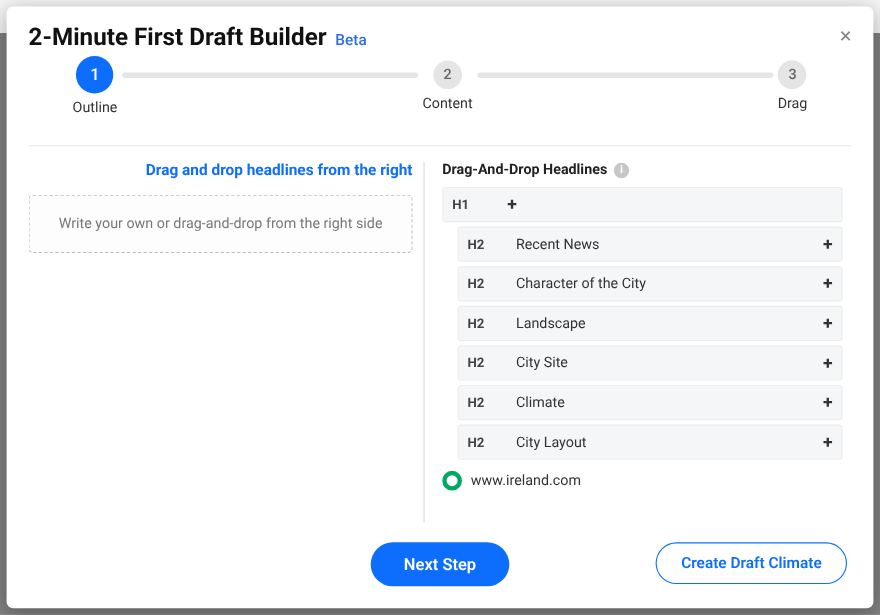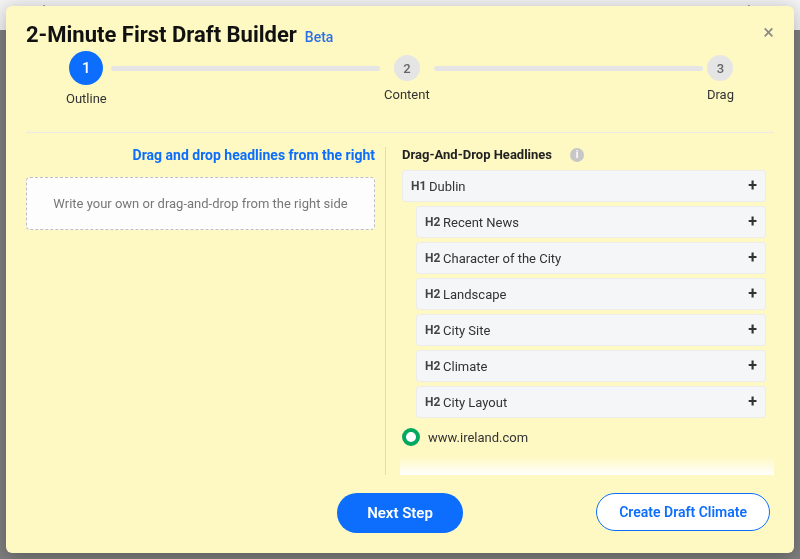--- a/index.html
+++ b/index.html
@@ -1,49 +1,49 @@
 <!DOCTYPE html>
 <html><head>
   <meta charset="utf-8">
   <style>
     * { margin: 0; padding: 0; box-sizing: border-box; font-family: -apple-system, BlinkMacSystemFont, "Segoe UI", Roboto, Helvetica, Arial, sans-serif; }
     body { width: 800px; height: 559px; background: #808080; position: relative; overflow: hidden; }
     .backdrop { position: absolute; top: 0; left: 0; width: 100%; height: 30px; background: #f4f4f4; display:flex; justify-content:space-between; padding: 4px 16px; font-size:12px; color:#666;}
-    .modal { position: absolute; top: 6px; left: 6px; right: 6px; bottom: 6px; background: #fef9c3; border-radius: 6px; box-shadow: 0 4px 20px rgba(0,0,0,0.3); display:flex; flex-direction:column; }
+    .modal { position: absolute; top: 6px; left: 6px; right: 6px; bottom: 6px; background: #ffffff; border-radius: 6px; box-shadow: 0 4px 20px rgba(0,0,0,0.3); display:flex; flex-direction:column; }
     .modal-header { padding: 16px 20px 10px 20px; position: relative; }
     .modal-title { font-size: 22px; font-weight: 700; color: #111; display:inline; }
     .beta-tag { font-size: 14px; font-weight: 500; color: #2d6fe6; margin-left: 4px; }
     .close-btn { position: absolute; top: 16px; right: 20px; font-size: 20px; color: #888; background:none; border:none; cursor:pointer; line-height:1; }
     .stepper { display:flex; align-items:center; padding: 4px 40px 16px 40px; }
     .step { display:flex; flex-direction:column; align-items:center; position:relative; }
     .step-circle { width: 26px; height: 26px; border-radius: 50%; background:#e5e5e5; color:#666; display:flex; align-items:center; justify-content:center; font-size:13px; font-weight:500; }
     .step.active .step-circle { background:#0d6efd; color:#fff; width:34px; height:34px; font-size:15px; }
     .step-label { margin-top:6px; font-size:13px; color:#333; }
     .step-bar { flex:1; height:5px; background:#e5e5e5; border-radius:3px; margin: 0 4px; position: relative; top:-10px; }
     .separator { height:1px; background:#e9e9e9; margin: 0 20px; }
     .modal-body { flex:1; display:flex; padding: 14px 20px 0 20px; overflow:hidden; position:relative; }
     .left-pane { flex: 0 0 48%; padding-right: 10px; }
     .left-title { font-size: 14px; font-weight: 700; color:#0d6efd; margin-bottom: 14px; text-align: right; }
     .dropzone { border:1px dashed #bfbfbf; border-radius:4px; padding: 18px 12px; color:#777; font-size:13px; text-align:center; background:#fdfdfd; }
     .divider-vert { width:1px; background:#d9d9d9; margin: 0 6px 0 0; }
     .right-pane { flex:1; display:flex; flex-direction:column; padding-left: 10px; overflow:hidden; }
-    .right-title-row { display:flex; align-items:center; margin-bottom: 8px; gap: 12px; }
+    .right-title-row { display:flex; align-items:center; margin-bottom: 8px; }
     .right-title { font-size:13px; font-weight:700; color:#222; }
     .info-icon { width:14px; height:14px; border-radius:50%; background:#c7c7c7; color:#fff; font-size:10px; font-weight:700; display:flex; align-items:center; justify-content:center; margin-left:6px; }
     .scroll-area { flex:1; overflow-y:auto; padding-right: 8px; }
     .scroll-area::-webkit-scrollbar { width: 7px; }
     .scroll-area::-webkit-scrollbar-thumb { background:#d0d0d0; border-radius:4px; }
     .scroll-area::-webkit-scrollbar-track { background:#f2f2f2; border-radius:4px; }
     .site-row { display:flex; align-items:center; margin: 2px 0 8px 0; }
     .favicon { width:18px; height:18px; border-radius:50%; margin-right:8px; flex-shrink:0; }
     .favicon.brit { background: radial-gradient(circle at center, #2a5a9a 0%, #2a5a9a 55%, #fff 56%, #fff 65%, #2a5a9a 66%); }
     .favicon.ire { border:4px solid #00a860; background:#fff; }
     .site-domain { font-size:13px; color:#333; }
     .head-item { background:#f5f6f7; border:1px solid #ececec; border-radius:3px; margin-bottom:4px; padding:7px 8px; display:flex; align-items:center; font-size:13px; color:#333; cursor:grab; }
-    .head-item .tag { font-weight:700; color:#444; width:18px; flex-shrink:0; font-size:12px; }
+    .head-item .tag { font-weight:700; color:#444; width:44px; flex-shrink:0; font-size:12px; }
     .head-item.h2 { margin-left: 14px; }
     .head-item .txt { flex:1; overflow:hidden; text-overflow:ellipsis; white-space:nowrap; }
     .head-item .plus { font-size:16px; font-weight:700; color:#333; margin-left:6px; line-height:1; }
     .fade-bottom { position:absolute; left:50%; right:20px; bottom:0; height:18px; background:linear-gradient(to bottom, rgba(255,255,255,0), #fff); pointer-events:none; }
     .modal-footer { padding: 18px 24px 20px 24px; display:flex; justify-content:center; gap: 0; position:relative; }
     .btn-primary { background:#0d6efd; color:#fff; border:none; border-radius:24px; padding:11px 30px; font-size:15px; font-weight:600; cursor:pointer; }
     .btn-outline { position:absolute; right:24px; background:#fff; color:#0d6efd; border:1px solid #0d6efd; border-radius:24px; padding:10px 22px; font-size:14px; font-weight:600; cursor:pointer; }
   </style>
 </head>
 <body>
@@ -92,21 +92,20 @@
     <div class="right-pane">
       <div class="right-title-row">
         <span class="right-title">Drag-And-Drop Headlines</span>
         <span class="info-icon">i</span>
       </div>
 
       <div class="scroll-area">
 
         <div class="head-item">
           <span class="tag">H1</span>
-          <span class="txt">Dublin</span>
           <span class="plus">+</span>
         </div>
         <div class="head-item h2">
           <span class="tag">H2</span>
           <span class="txt">Recent News</span>
           <span class="plus">+</span>
         </div>
         <div class="head-item h2">
           <span class="tag">H2</span>
           <span class="txt">Character of the City</span>

